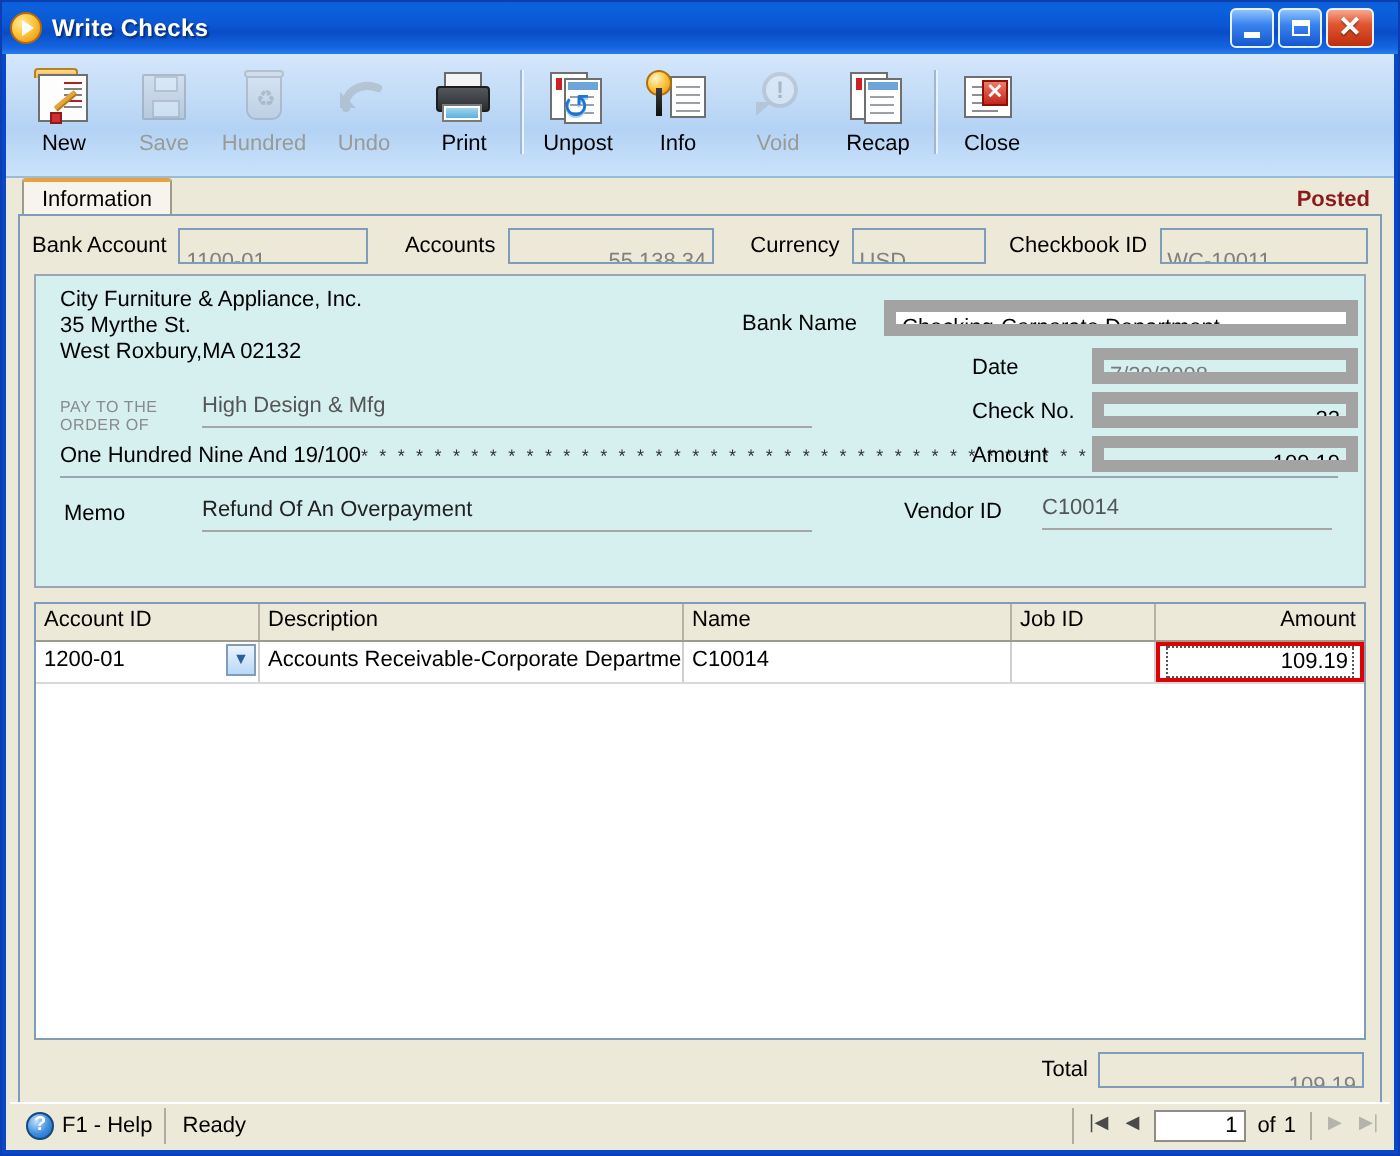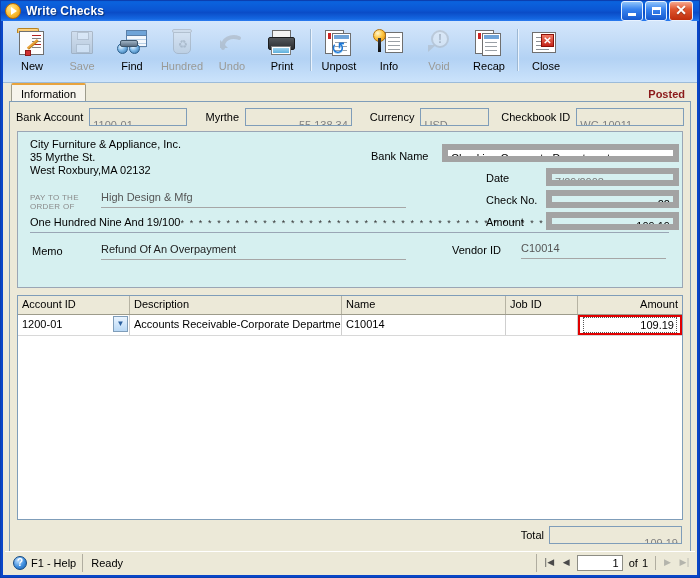--- a/index.html
+++ b/index.html
@@ -21,27 +21,27 @@
     width: 700px; height: 578px;
     box-sizing: border-box;
     background: #0a46c8;
     border: 1px solid #0b3fb0;
     display: flex;
     flex-direction: column;
   }
 
   
   .titlebar {
-    height: 20px;
+    height: 26px;
     box-sizing: border-box;
     background: linear-gradient(to bottom,
         #0a5fd8 0%, #0b62dd 8%, #0b56d3 45%, #0a4cc7 58%, #1466e0 88%, #2a7bf0 100%);
     display: flex;
     align-items: center;
-    padding: 0 4px 0 4px;
+    padding: 0 10px 0 4px;
     flex: 0 0 auto;
     position: relative;
   }
   .tb-icon {
     width: 16px; height: 16px;
     border-radius: 50%;
     background: radial-gradient(circle at 35% 32%, #ffe89a 0%, #ffc53d 45%, #e08a05 100%);
     border: 1px solid #b86a02;
     box-sizing: border-box;
     margin-right: 5px;
@@ -600,36 +600,20 @@
         <div class="lbl">New</div>
       </div>
 
       <div class="tbtn disabled">
         <div class="ico">
             <div class="floppy"></div>
           </div>
         <div class="lbl">Save</div>
       </div>
 
-      <div class="tbtn">
-        <div class="ico">
-          <div class="win-grid">
-              <div class="hdr"></div>
-              <div class="rw"></div>
-              <div class="rw"></div>
-              <div class="rw"></div>
-            </div>
-          <div class="binoc">
-              <div class="lens l"></div>
-              <div class="lens r"></div>
-              <div class="body"></div>
-            </div>
-        </div>
-        <div class="lbl">Find</div>
-      </div>
 
       <div class="tbtn disabled">
         <div class="ico">
             <div class="bin">
               <div class="recycle">♻</div>
             </div>
           </div>
         <div class="lbl">Hundred</div>
       </div>
 
@@ -734,21 +718,21 @@
         </div>
         <div class="posted">Posted</div>
       </div>
 
       <div class="panel">
 
         <div class="hdr-row">
           <span class="fld-label">Bank Account</span>
           <div class="inp" style="width:103px; margin-left:6px;">1100-01</div>
 
-          <span class="fld-label" style="margin-left:18px;">Myrthe</span>
+          <span class="fld-label" style="margin-left:18px;">Accounts</span>
           <div class="inp right" style="width:112px; margin-left:6px;">55,138.34</div>
 
           <span class="fld-label" style="margin-left:18px;">Currency</span>
           <div class="inp" style="width:72px; margin-left:6px;">USD</div>
 
           <span class="fld-label" style="margin-left:12px;">Checkbook ID</span>
           <div class="inp" style="width:113px; margin-left:6px;">WC-10011</div>
         </div>
 
         <div class="check">

